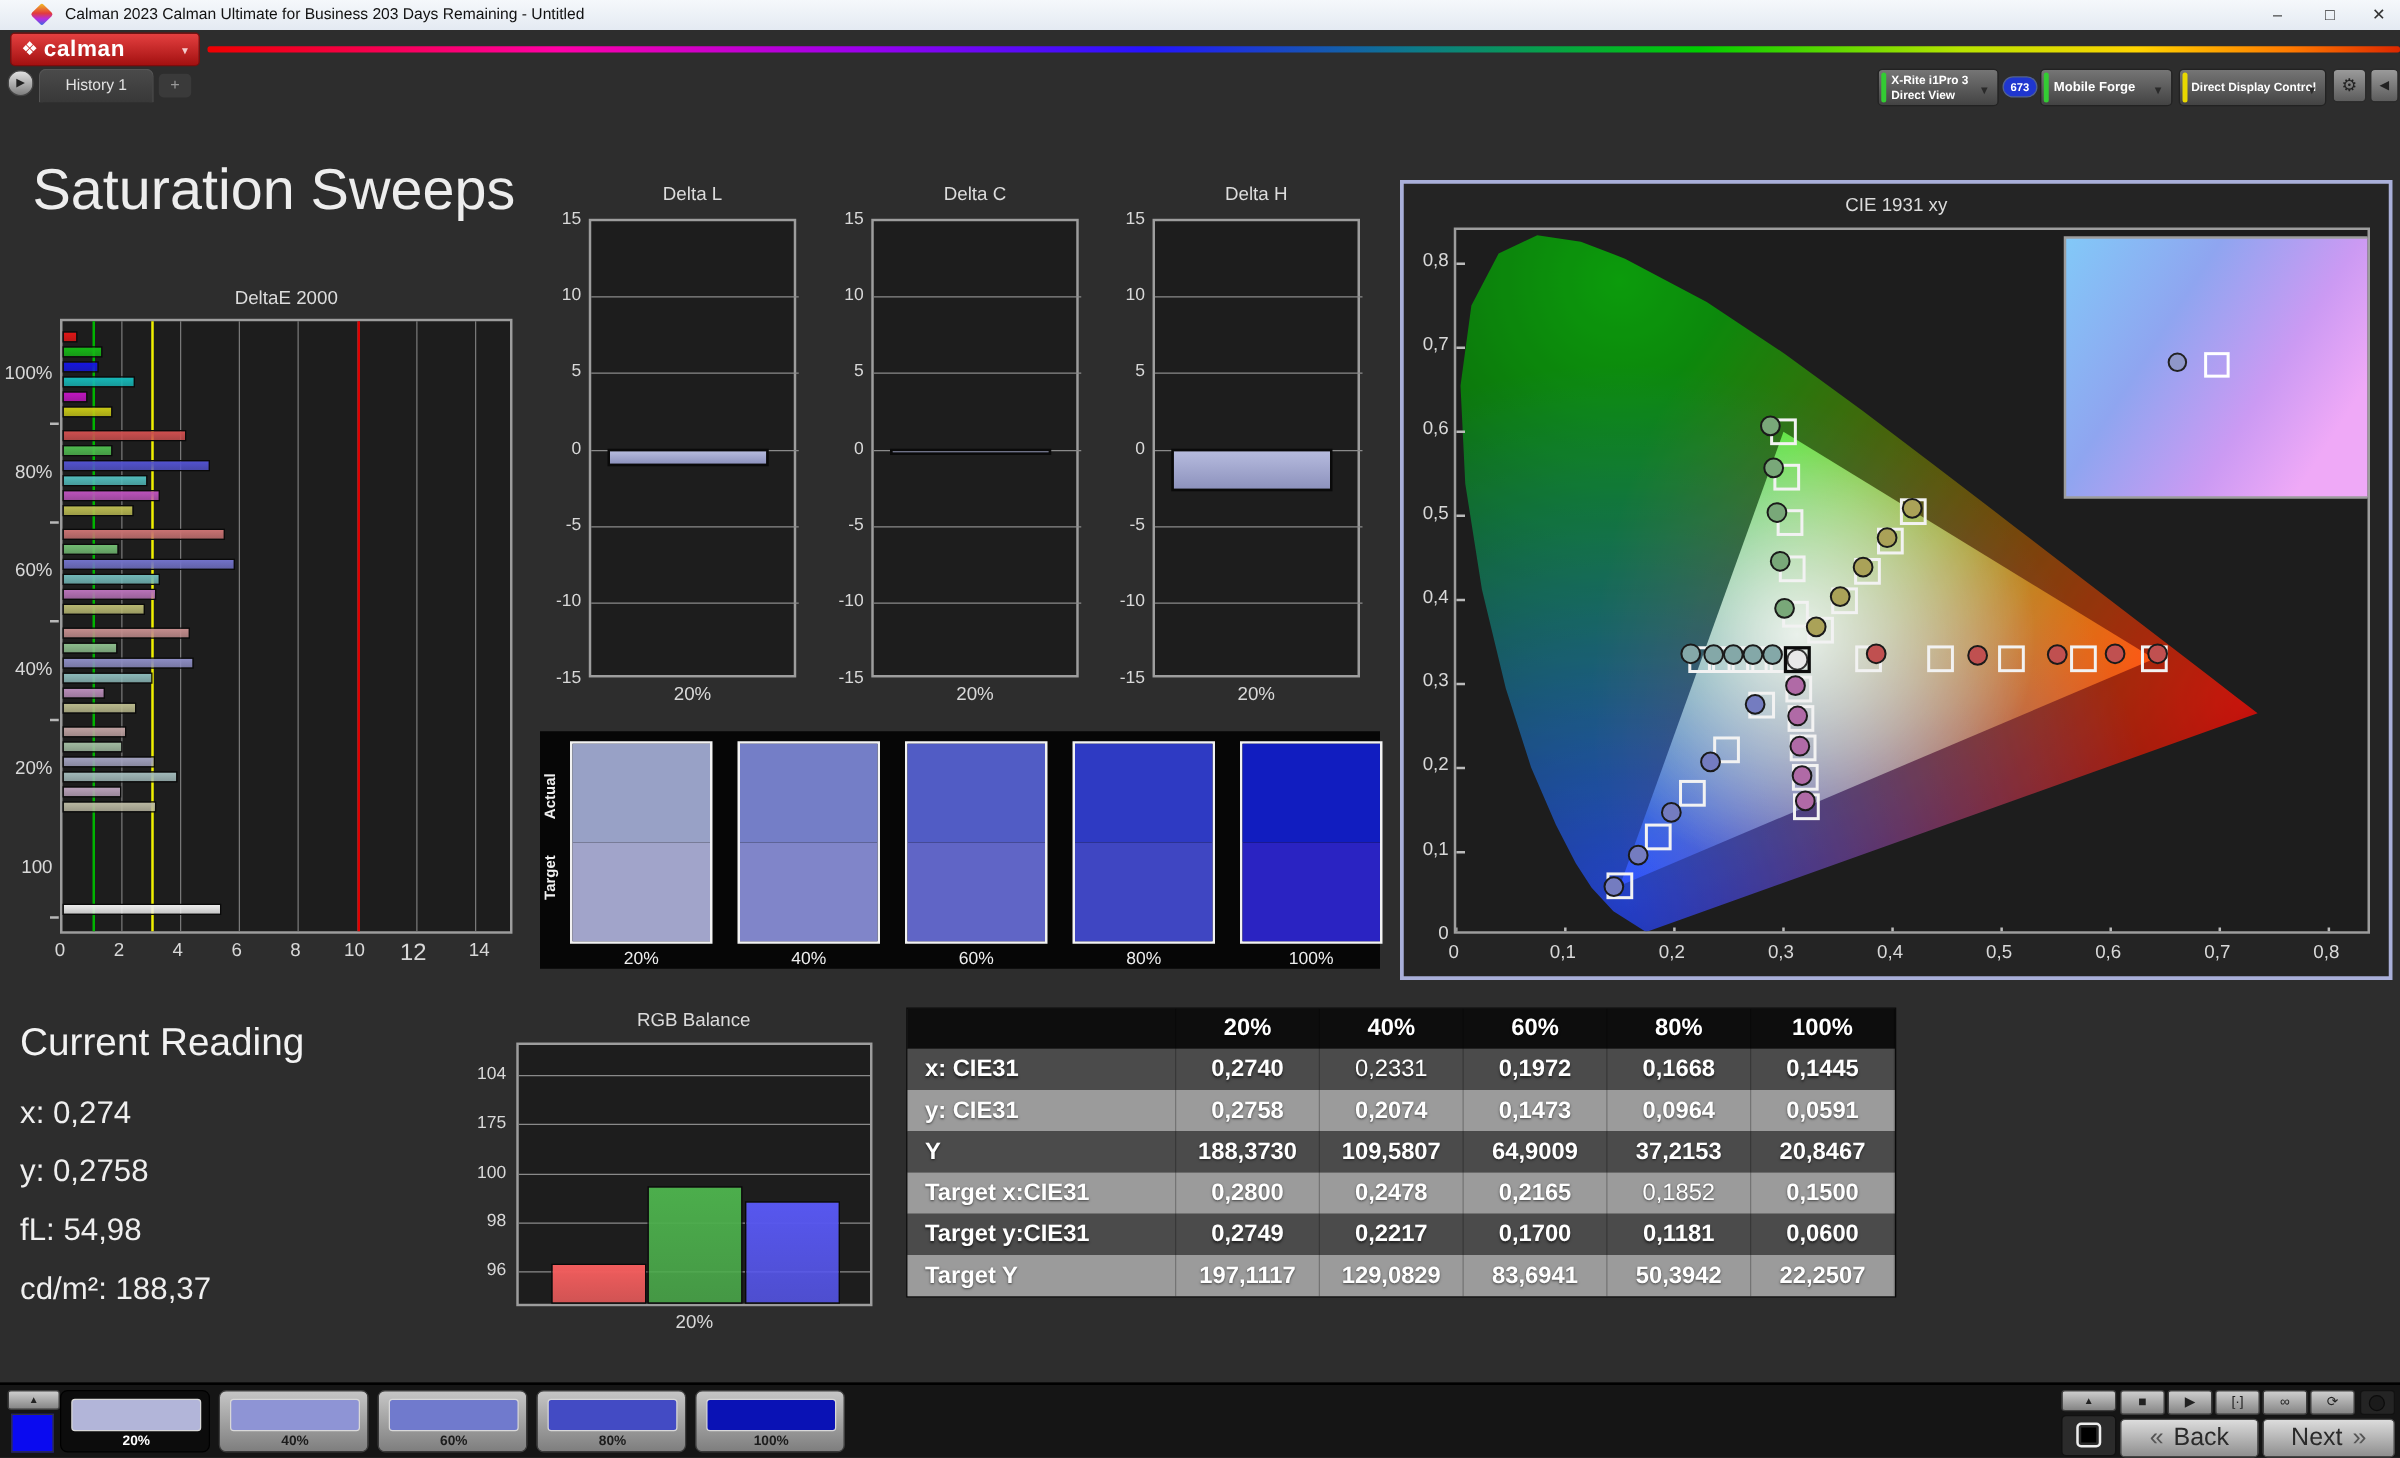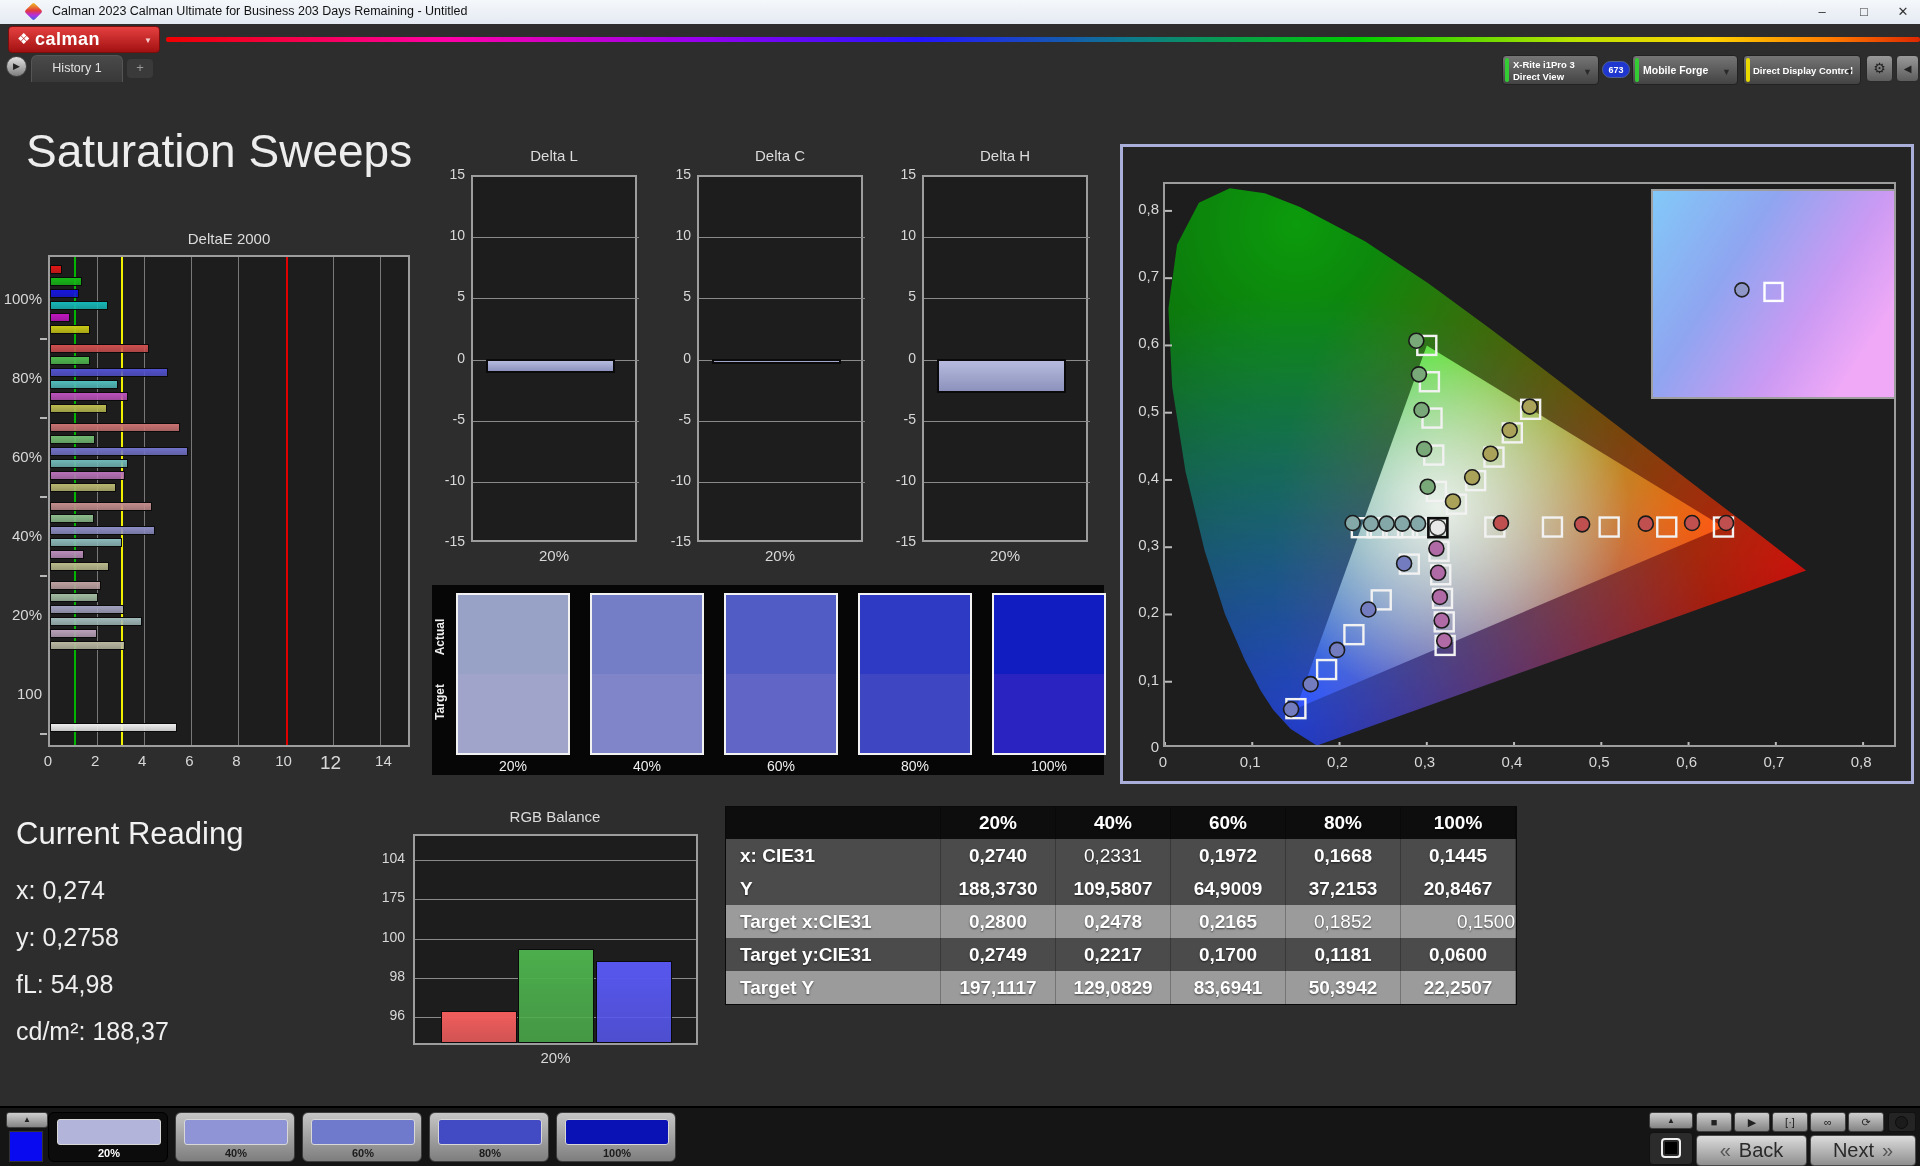--- a/index.html
+++ b/index.html
@@ -252,20 +252,21 @@
     </div>
     <div style="position: absolute; left: 426px; top: 173px; width: 114px; text-align: center; color: rgb(238, 238, 238); font-size: 14px;">80%</div>
     <div style="position: absolute; left: 560px; top: 8px; width: 114px; height: 162px; border: 2px solid rgb(242, 242, 242); box-sizing: border-box;">
       <div style="position: absolute; left: 0px; top: 0px; width: 110px; height: 79px; background: rgb(17, 29, 192);"></div>
       <div style="position: absolute; left: 0px; top: 79px; width: 110px; height: 79px; background: rgb(42, 35, 194);"></div>
     </div>
     <div style="position: absolute; left: 560px; top: 173px; width: 114px; text-align: center; color: rgb(238, 238, 238); font-size: 14px;">100%</div>
   </div>
 
 <div class="ciepanel">
+  <div class="chart-title" style="left:0;top:9px;width:788px;">CIE 1931 xy</div>
   <div id="cie-inner" style="position:absolute;left:0;top:0;width:788px;height:634px;">
       <svg width="733" height="565" style="position:absolute;left:40px;top:35px;background:#1d1d1d;border:2px solid #9d9d9d;box-sizing:border-box">
   <defs>
     <clipPath id="locusClip">
             <path d="M151.9,561.6 L125.7,545.0 L108.3,526.1 L95.6,506.6 L79.7,475.7 L59.9,430.0 L39.6,366.6 L20.5,287.4 L7.2,202.9 L3.4,124.6 L12.1,60.4 L33.9,18.8 L64.8,4.2 L99.7,9.3 L135.0,22.9 L200.4,57.6 L263.2,99.3 L325.6,144.9 L387.5,191.9 L447.2,237.7 L501.9,279.7 L547.1,314.4 L581.0,340.3 L603.4,357.6 L623.0,372.7 L641.1,386.6 Z"></path>
           </clipPath>
     <clipPath id="triClip">
             <path d="M558.4761904761905,343.0357142857142 L261.7857142857143,161.42857142857144 L130.89285714285714,524.6428571428571 Z"></path>
           </clipPath>
     <radialGradient id="gG" gradientUnits="userSpaceOnUse" cx="130.89285714285714" cy="40.35714285714289" r="640">
@@ -458,35 +459,43 @@
       <div class="tcell" style="width: 115px; line-height: 32px; font-weight: bold;">100%</div>
     </div>
     <div class="trow" style="background: rgb(75, 75, 75); height: 33px;">
       <div class="tcell" style="width: 215px; line-height: 33px; text-align: left; padding-left: 14px; box-sizing: border-box; font-weight: bold;">x: CIE31</div>
       <div class="tcell" style="width: 115px; line-height: 33px; font-weight: 600;">0,2740</div>
       <div class="tcell" style="width: 115px; line-height: 33px; font-weight: 400;">0,2331</div>
       <div class="tcell" style="width: 115px; line-height: 33px; font-weight: 600;">0,1972</div>
       <div class="tcell" style="width: 115px; line-height: 33px; font-weight: 600;">0,1668</div>
       <div class="tcell" style="width: 115px; line-height: 33px; font-weight: 600;">0,1445</div>
     </div>
+    <div class="trow" style="background: rgb(155, 155, 155); height: 33px;">
+      <div class="tcell" style="width: 215px; line-height: 33px; text-align: left; padding-left: 14px; box-sizing: border-box; font-weight: bold;">y: CIE31</div>
+      <div class="tcell" style="width: 115px; line-height: 33px; font-weight: 600;">0,2758</div>
+      <div class="tcell" style="width: 115px; line-height: 33px; font-weight: 600;">0,2074</div>
+      <div class="tcell" style="width: 115px; line-height: 33px; font-weight: 600;">0,1473</div>
+      <div class="tcell" style="width: 115px; line-height: 33px; font-weight: 600;">0,0964</div>
+      <div class="tcell" style="width: 115px; line-height: 33px; font-weight: 600;">0,0591</div>
+    </div>
     <div class="trow" style="background: rgb(75, 75, 75); height: 33px;">
       <div class="tcell" style="width: 215px; line-height: 33px; text-align: left; padding-left: 14px; box-sizing: border-box; font-weight: bold;">Y</div>
       <div class="tcell" style="width: 115px; line-height: 33px; font-weight: 600;">188,3730</div>
       <div class="tcell" style="width: 115px; line-height: 33px; font-weight: 600;">109,5807</div>
       <div class="tcell" style="width: 115px; line-height: 33px; font-weight: 600;">64,9009</div>
       <div class="tcell" style="width: 115px; line-height: 33px; font-weight: 600;">37,2153</div>
       <div class="tcell" style="width: 115px; line-height: 33px; font-weight: 600;">20,8467</div>
     </div>
     <div class="trow" style="background: rgb(155, 155, 155); height: 33px;">
       <div class="tcell" style="width: 215px; line-height: 33px; text-align: left; padding-left: 14px; box-sizing: border-box; font-weight: bold;">Target x:CIE31</div>
       <div class="tcell" style="width: 115px; line-height: 33px; font-weight: 600;">0,2800</div>
       <div class="tcell" style="width: 115px; line-height: 33px; font-weight: 600;">0,2478</div>
       <div class="tcell" style="width: 115px; line-height: 33px; font-weight: 600;">0,2165</div>
       <div class="tcell" style="width: 115px; line-height: 33px; font-weight: 400;">0,1852</div>
-      <div class="tcell" style="width: 115px; line-height: 33px; font-weight: 400; text-align: right;">0,1500</div>
+      <div class="tcell" style="width: 115px; line-height: 33px; font-weight: 700;">0,1500</div>
     </div>
     <div class="trow" style="background: rgb(75, 75, 75); height: 33px;">
       <div class="tcell" style="width: 215px; line-height: 33px; text-align: left; padding-left: 14px; box-sizing: border-box; font-weight: bold;">Target y:CIE31</div>
       <div class="tcell" style="width: 115px; line-height: 33px; font-weight: 600;">0,2749</div>
       <div class="tcell" style="width: 115px; line-height: 33px; font-weight: 600;">0,2217</div>
       <div class="tcell" style="width: 115px; line-height: 33px; font-weight: 600;">0,1700</div>
       <div class="tcell" style="width: 115px; line-height: 33px; font-weight: 600;">0,1181</div>
       <div class="tcell" style="width: 115px; line-height: 33px; font-weight: 600;">0,0600</div>
     </div>
     <div class="trow" style="background: rgb(155, 155, 155); height: 33px;">

